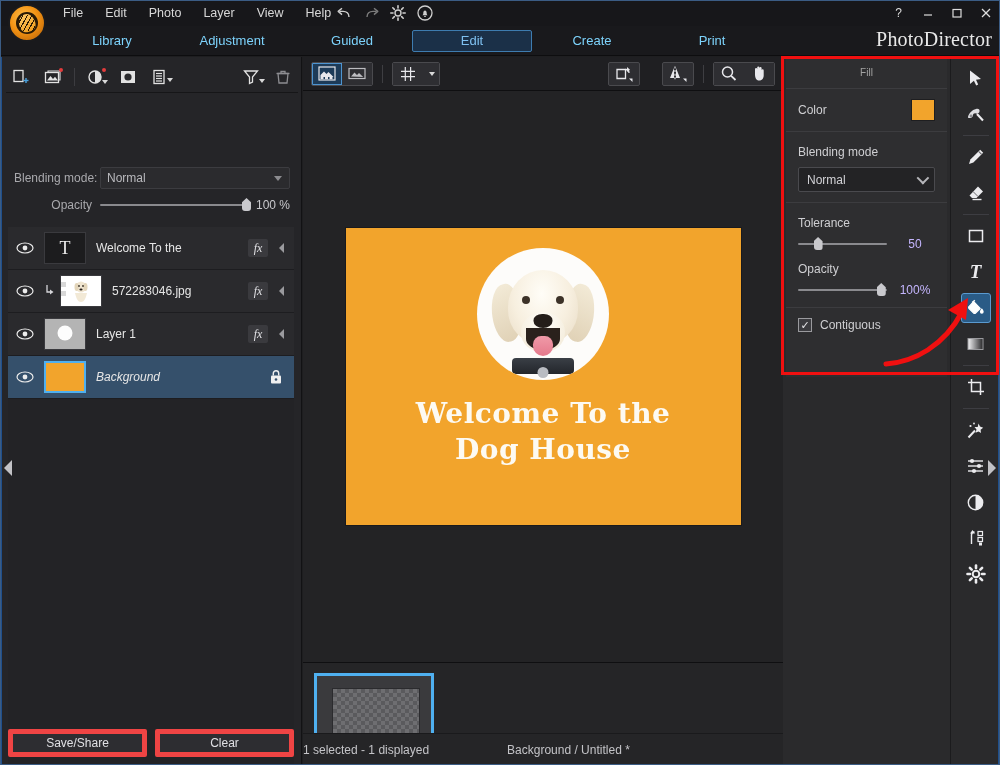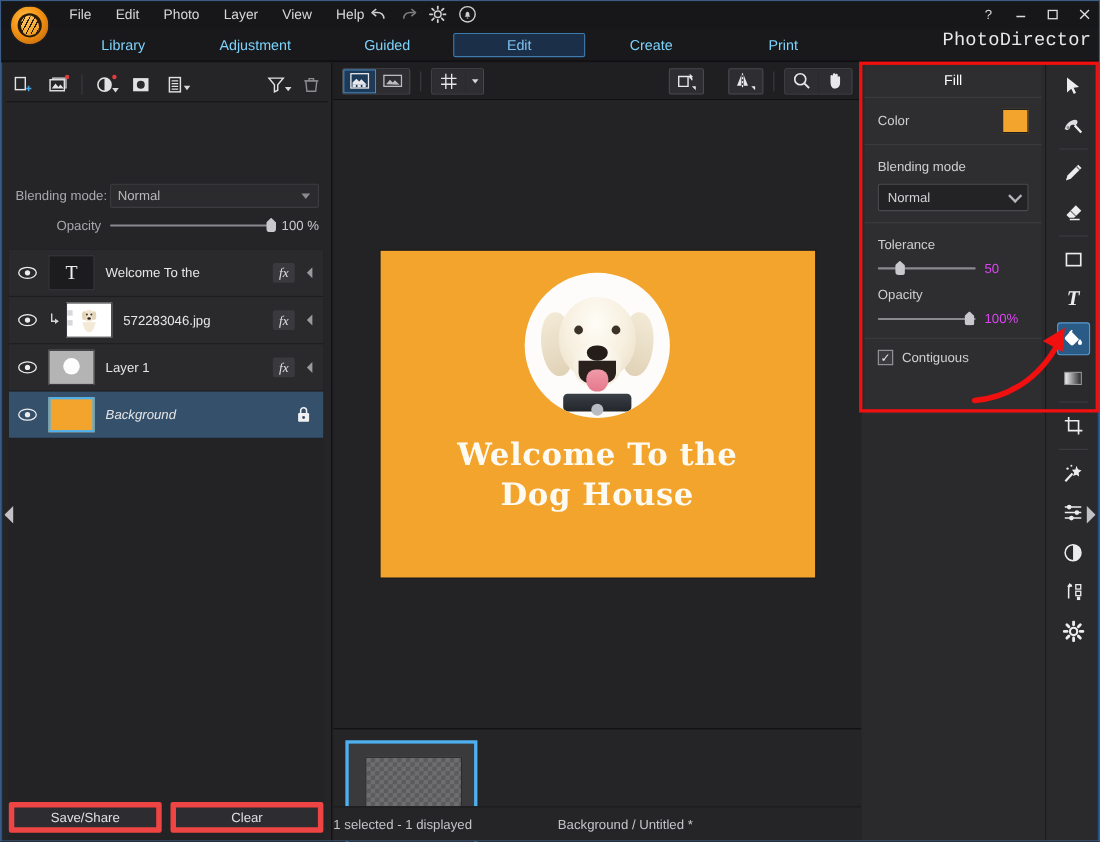--- a/index.html
+++ b/index.html
@@ -79,22 +79,22 @@
   .mod-tab {
     color: #7dd3fc; font-size: 13px; width: 120px; text-align: center;
     line-height: 22px; height: 22px; border-radius: 2px; cursor: default;
   }
   .mod-tab.active {
     background: #1b3048; border: 1px solid #3e7cb0; color: #7fc0f0;
     line-height: 20px;
   }
   #brand {
     position: absolute; right: 8px; top: 2px;
-    color: #e8e8e8; font-size: 17px; letter-spacing: 0.2px;
-    font-family: Liberation Mono, monospace; font-weight: 300; margin-left: 30px;
+    color: #e8e8e8; font-size: 20px; letter-spacing: 0.2px;
+    font-family: Liberation Serif, serif; font-weight: 300; margin-left: 30px;
   }
 
   
   #left-panel {
     position: absolute; left: 0; top: 57px; width: 302px; height: 708px;
     background: #252528;
     border-right: 1px solid #121214;
   }
   #left-panel .blue-edge {
     position: absolute; left: 0; top: 0; width: 2px; height: 708px; background: #1f4f8c;
@@ -315,39 +315,39 @@
   #right-panel {
     position: absolute; left: 783px; top: 57px; width: 217px; height: 708px;
     background: #2a2a2c;
   }
   #fill-panel {
     position: absolute; left: 3px; top: 0; width: 161px; height: 320px;
     background: #2e2e30;
   }
   #fill-header {
     height: 32px; display: flex; align-items: center; justify-content: center;
-    color: #ffffff; font-size: 13px; border-bottom: 1px solid #3c3c3f;
+    color: #a3a3a3; font-size: 10px; border-bottom: 1px solid #3c3c3f;
   }
   .fp-sec { padding: 10px 12px; border-bottom: 1px solid #3c3c3f; }
   .fp-row { display: flex; align-items: center; justify-content: space-between; }
   .fp-lbl { color: #cfcfd2; font-size: 12px; }
   #color-swatch { width: 24px; height: 22px; background: #F2A42C; border: 1px solid #1e1e20; }
   #fill-blend-sel {
     margin-top: 7px; height: 25px; background: #232325; border: 1px solid #4a4a4e;
     border-radius: 2px; display: flex; align-items: center; padding: 0 8px;
     color: #d2d2d6; font-size: 12px; position: relative;
   }
   #fill-blend-sel .chev2 {
     position: absolute; right: 8px; width: 9px; height: 9px;
     border-right: 2px solid #b6b6ba; border-bottom: 2px solid #b6b6ba;
     transform: rotate(45deg) translateY(-2px);
   }
   .fp-slider-row { display: flex; align-items: center; margin-top: 6px; }
   .fp-slider-row .slider { flex: 1; margin-right: 8px; }
-  .fp-slider-row .val { color: #d946ef; font-size: 12px; width: 40px; text-align: left; }
+  .fp-slider-row .val { color: #c4b5fd; font-size: 12px; width: 40px; text-align: center; }
   .fp-check { display: flex; align-items: center; gap: 8px; }
   .chkbox {
     width: 14px; height: 14px; border: 1px solid #9a9a9e; background: #3b3b3f;
     display: flex; align-items: center; justify-content: center; color: #e6e6ea; font-size: 11px;
   }
 
   #tool-strip {
     position: absolute; right: 0; top: 0; width: 50px; height: 708px;
     background: #2a2a2c; border-left: 1px solid #1b1b1d;
   }

